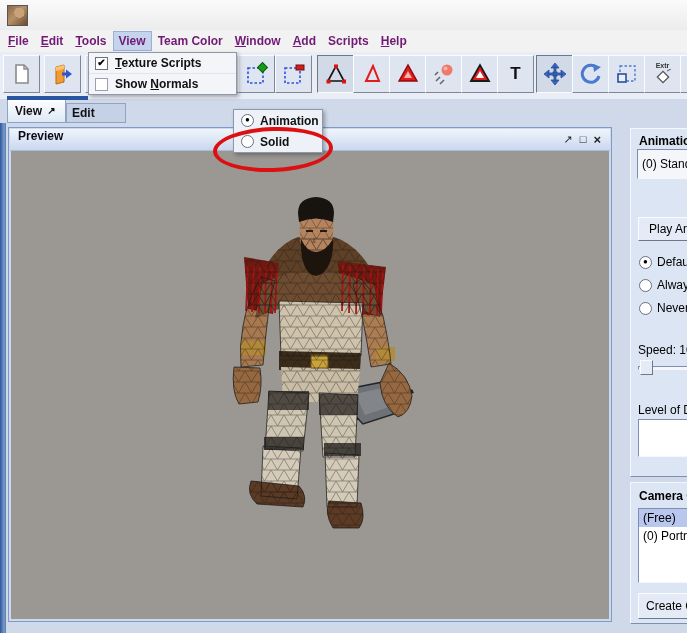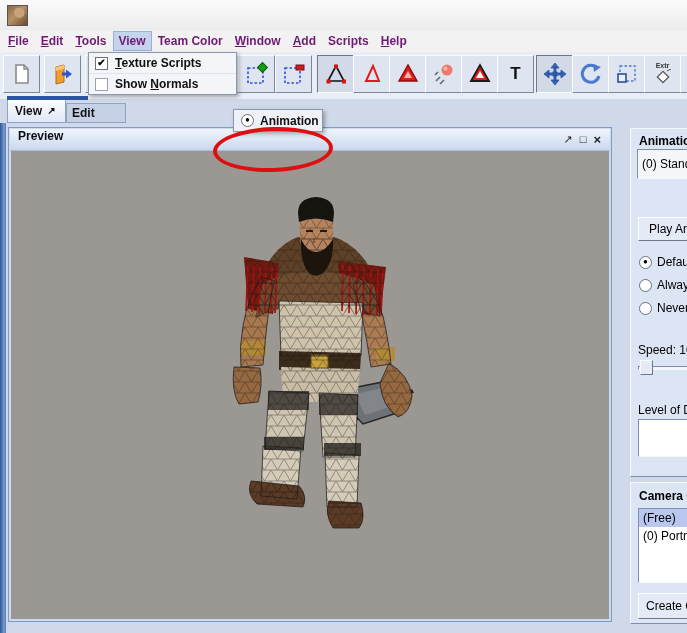--- a/index.html
+++ b/index.html
@@ -431,15 +431,19 @@
     <span class="mi-check none"></span>
     <span><span>Show </span><span class="u">N</span><span>ormals</span></span>
   </div>
 </div>
 
 <div class="abs" id="view-submenu">
   <div class="smi">
     <span class="radio">●</span>
     <span>Animation</span>
   </div>
+  <div class="smi">
+    <span class="radio"></span>
+    <span>Solid</span>
+  </div>
 </div>
 
 <div class="abs" id="annotation-ellipse"></div>
 
 </body></html>

